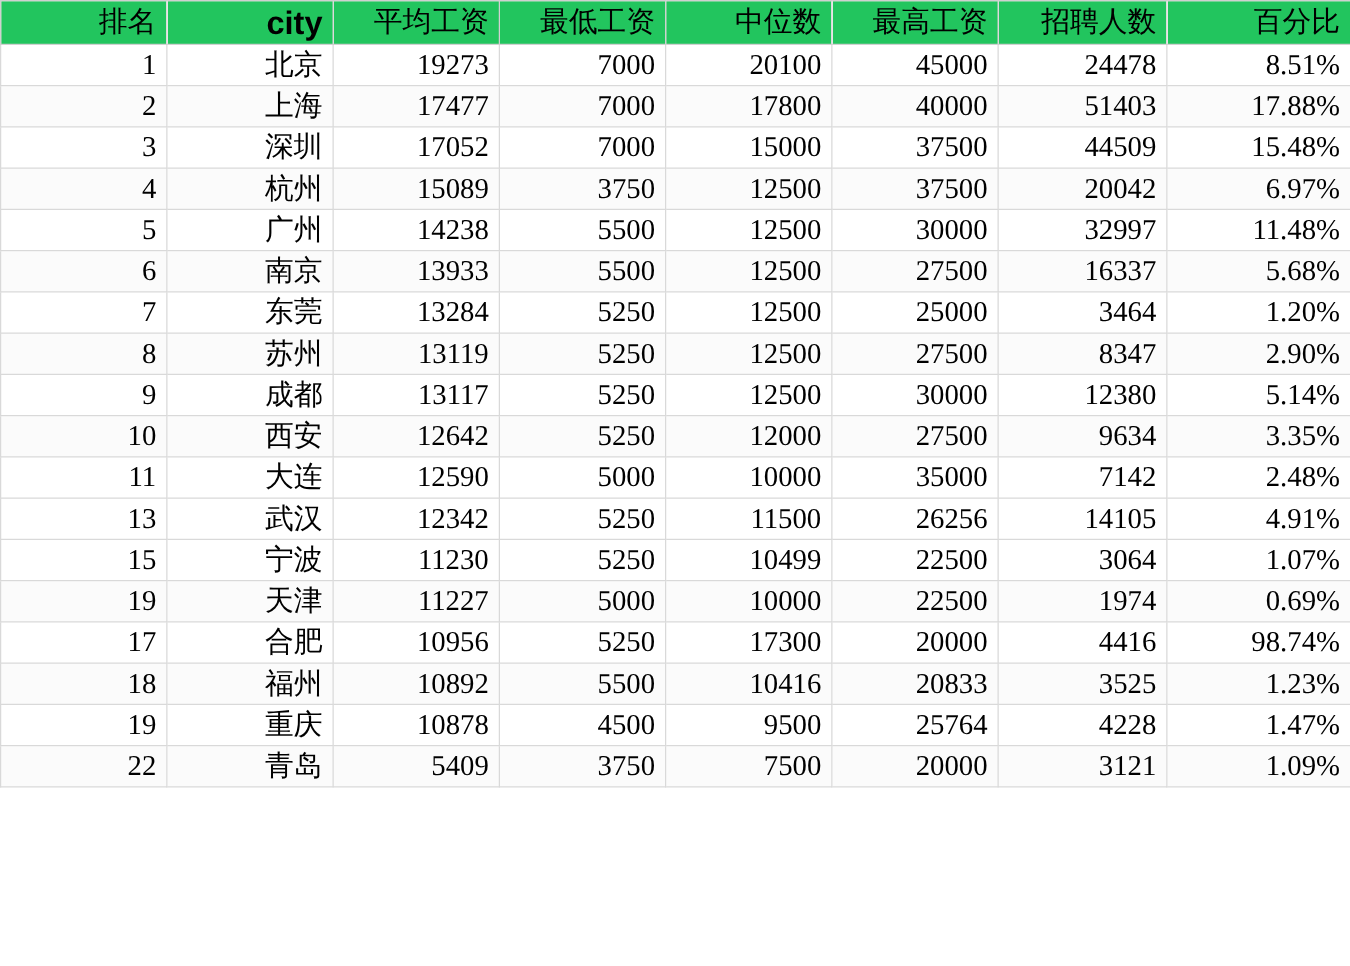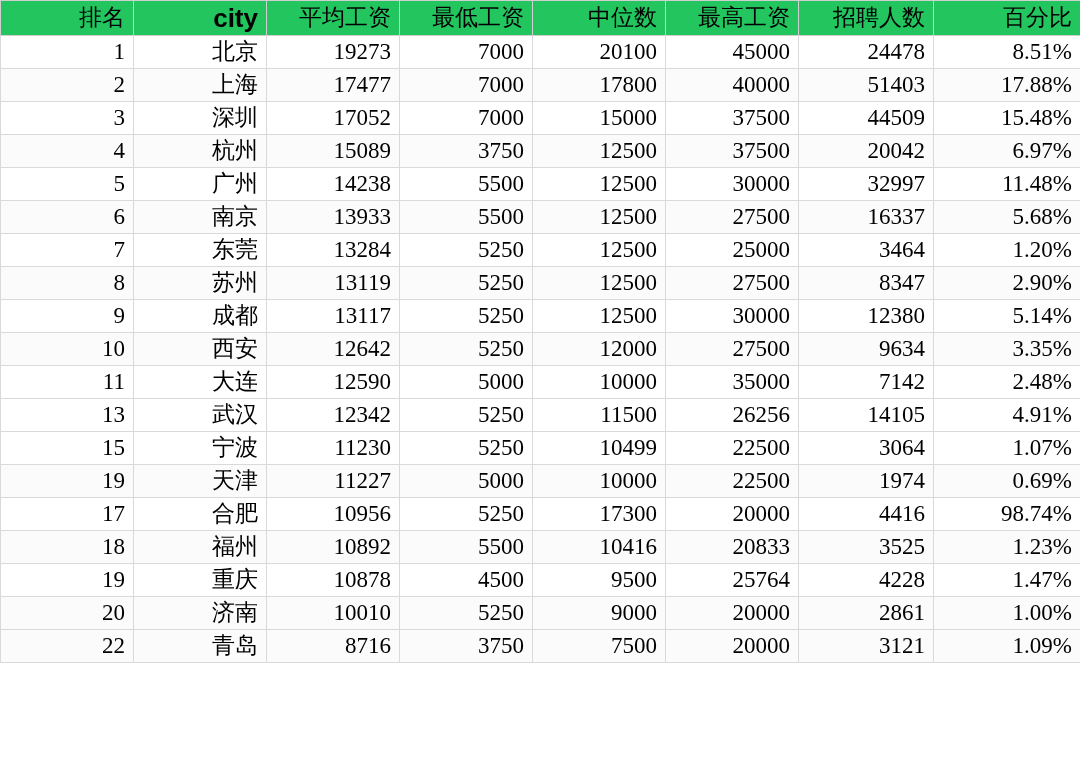--- a/index.html
+++ b/index.html
@@ -263,33 +263,23 @@
         <td class="cell-rank">19</td>
         <td class="cell-city">重庆</td>
         <td class="cell-num">10878</td>
         <td class="cell-num">4500</td>
         <td class="cell-num">9500</td>
         <td class="cell-num">25764</td>
         <td class="cell-num">4228</td>
         <td class="cell-pct">1.47%</td>
       </tr>
       <tr class="row-alt">
-        <td class="cell-rank">20</td>
-        <td class="cell-city">济南</td>
-        <td class="cell-num">10010</td>
-        <td class="cell-num">5250</td>
-        <td class="cell-num">9000</td>
-        <td class="cell-num">20000</td>
-        <td class="cell-num">2861</td>
-        <td class="cell-pct">1.00%</td>
-      </tr>
-      <tr class="row-alt">
         <td class="cell-rank">22</td>
         <td class="cell-city">青岛</td>
-        <td class="cell-num">8716</td>
+        <td class="cell-num">5409</td>
         <td class="cell-num">3750</td>
         <td class="cell-num">7500</td>
         <td class="cell-num">20000</td>
         <td class="cell-num">3121</td>
         <td class="cell-pct">1.09%</td>
       </tr>
     </tbody>
 </table>
 
 </body></html>

